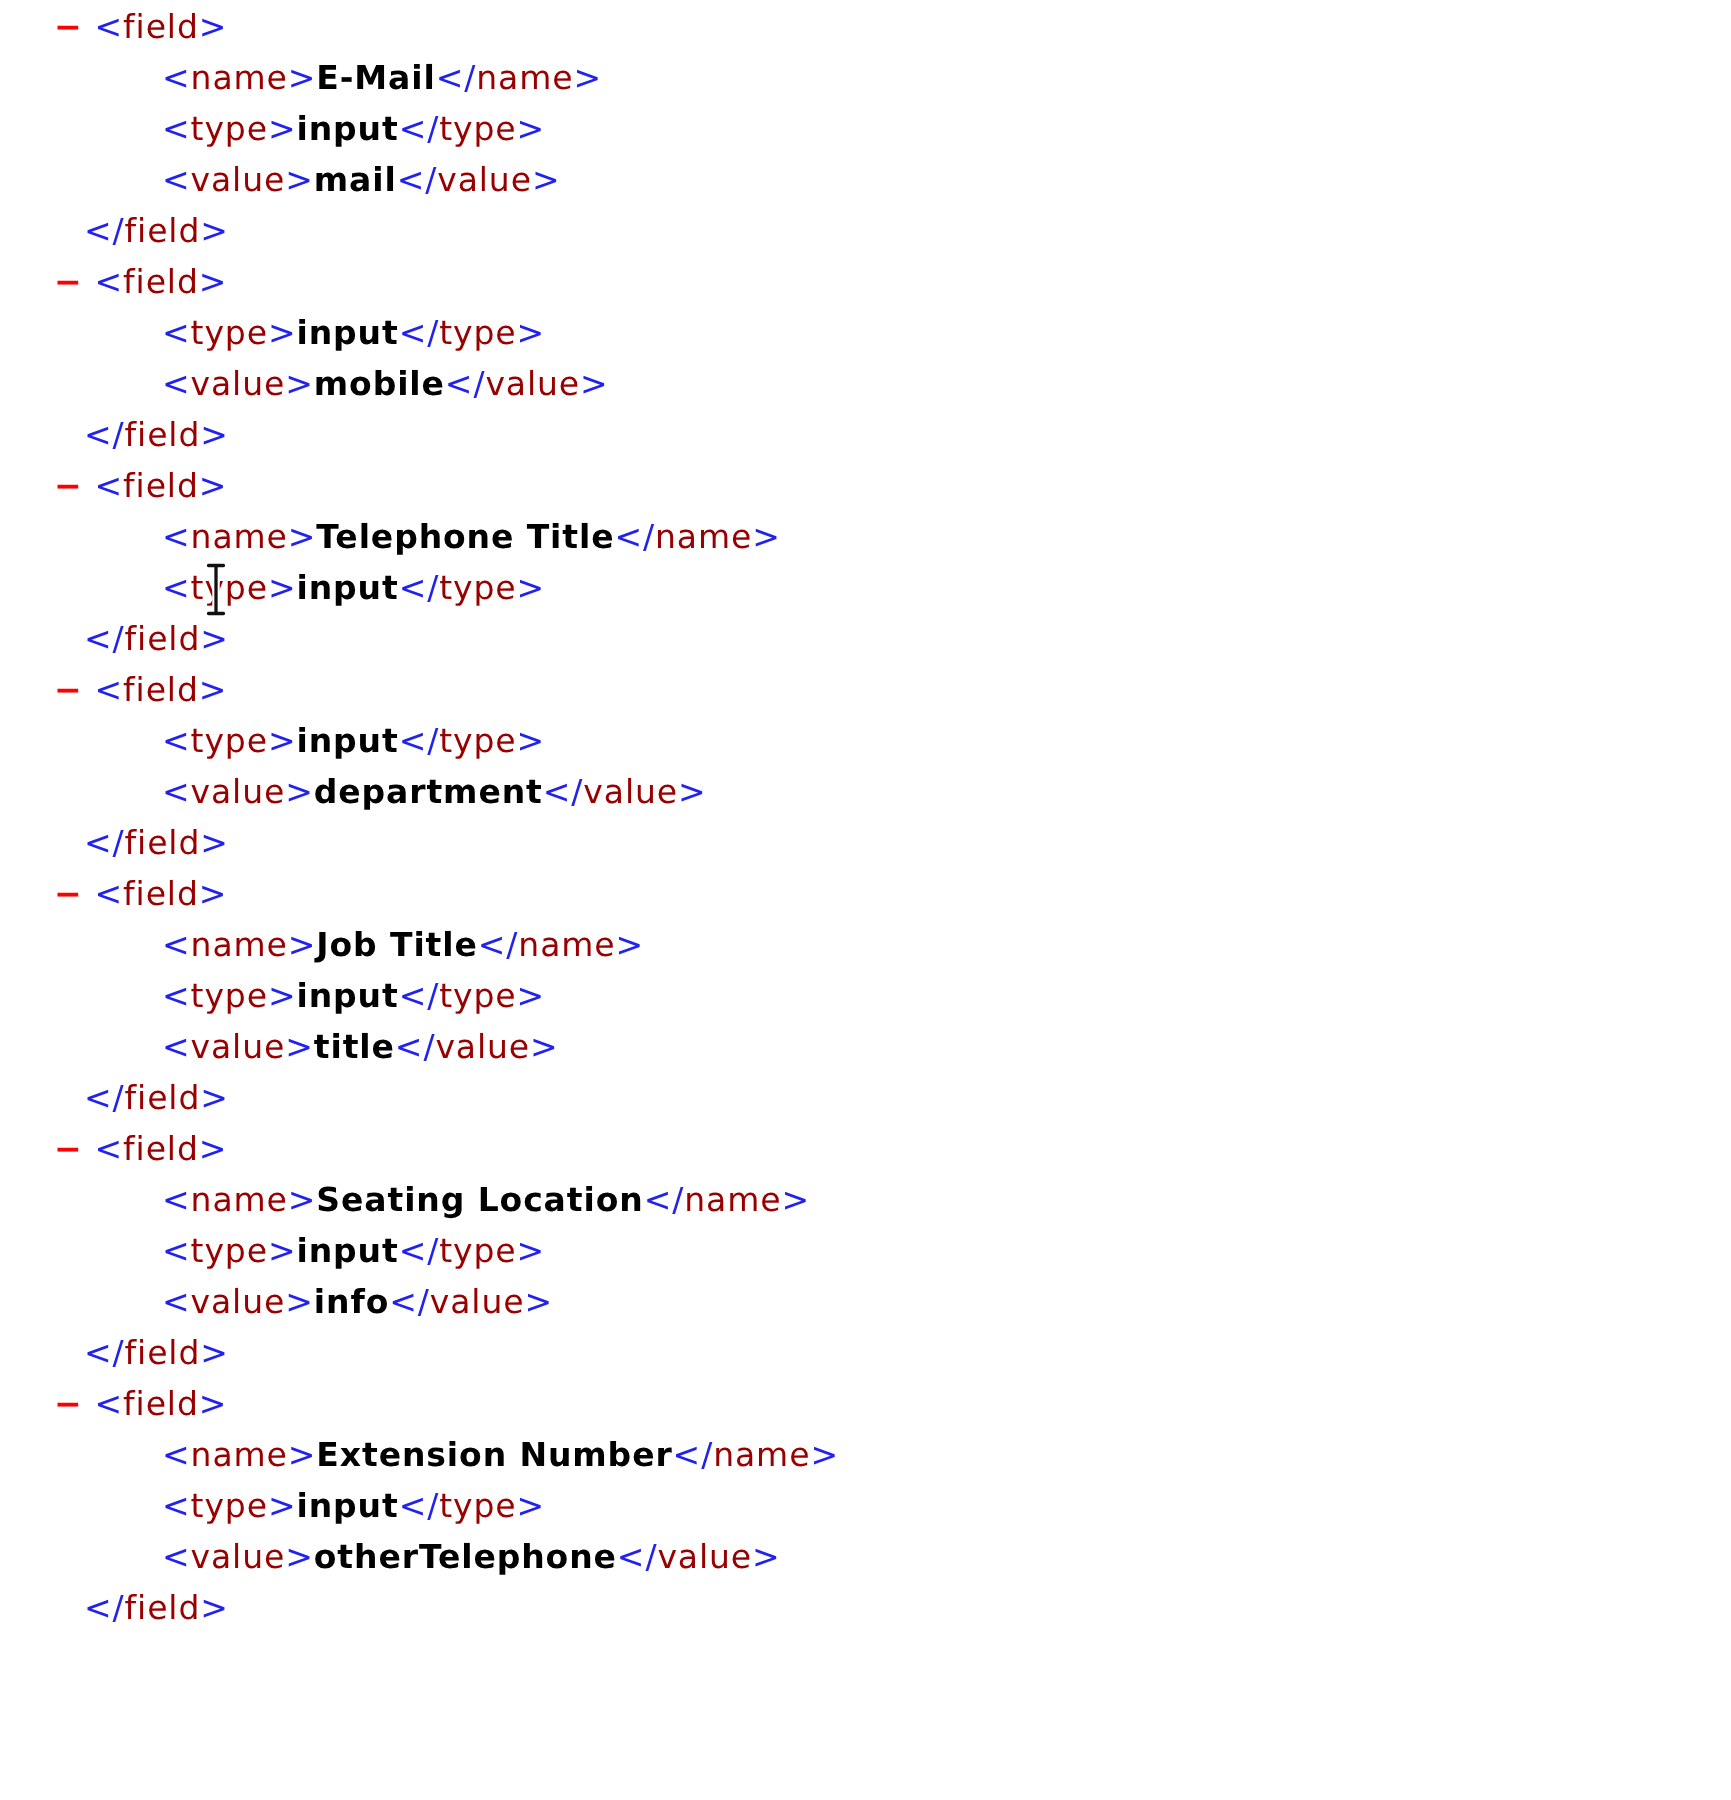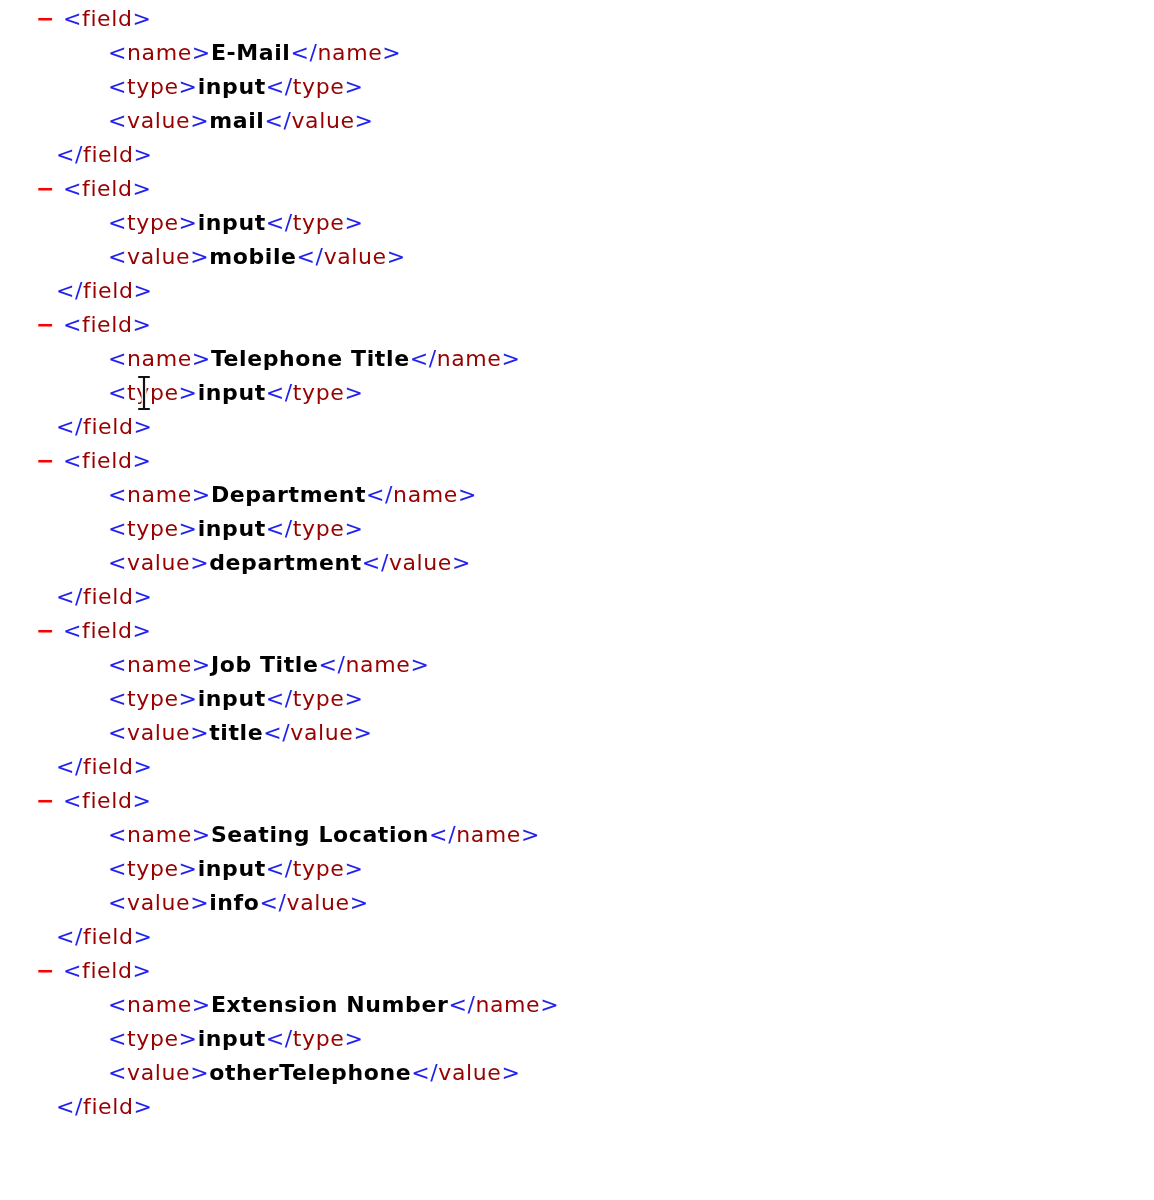--- a/index.html
+++ b/index.html
@@ -63,21 +63,20 @@
 
   <div class="field-block">
     <div class="line open"><span class="marker">−</span><span class="bracket">&lt;</span><span class="tag">field</span><span class="bracket">&gt;</span></div>
     <div class="line child"><span class="bracket">&lt;</span><span class="tag">name</span><span class="bracket">&gt;</span><span class="content">Telephone Title</span><span class="bracket">&lt;/</span><span class="tag">name</span><span class="bracket">&gt;</span></div>
     <div class="line child"><span class="bracket">&lt;</span><span class="tag">type</span><span class="bracket">&gt;</span><span class="content">input</span><span class="bracket">&lt;/</span><span class="tag">type</span><span class="bracket">&gt;</span></div>
     <div class="line close"><span class="bracket">&lt;/</span><span class="tag">field</span><span class="bracket">&gt;</span></div>
   </div>
 
   <div class="field-block">
     <div class="line open"><span class="marker">−</span><span class="bracket">&lt;</span><span class="tag">field</span><span class="bracket">&gt;</span></div>
-    <div class="line child"><span class="bracket">&lt;</span><span class="tag">name</span><span class="bracket">&gt;</span><span class="content">Department</span><span class="bracket">&lt;/</span><span class="tag">name</span><span class="bracket">&gt;</span></div>
     <div class="line child"><span class="bracket">&lt;</span><span class="tag">type</span><span class="bracket">&gt;</span><span class="content">input</span><span class="bracket">&lt;/</span><span class="tag">type</span><span class="bracket">&gt;</span></div>
     <div class="line child"><span class="bracket">&lt;</span><span class="tag">value</span><span class="bracket">&gt;</span><span class="content">department</span><span class="bracket">&lt;/</span><span class="tag">value</span><span class="bracket">&gt;</span></div>
     <div class="line close"><span class="bracket">&lt;/</span><span class="tag">field</span><span class="bracket">&gt;</span></div>
   </div>
 
   <div class="field-block">
     <div class="line open"><span class="marker">−</span><span class="bracket">&lt;</span><span class="tag">field</span><span class="bracket">&gt;</span></div>
     <div class="line child"><span class="bracket">&lt;</span><span class="tag">name</span><span class="bracket">&gt;</span><span class="content">Job Title</span><span class="bracket">&lt;/</span><span class="tag">name</span><span class="bracket">&gt;</span></div>
     <div class="line child"><span class="bracket">&lt;</span><span class="tag">type</span><span class="bracket">&gt;</span><span class="content">input</span><span class="bracket">&lt;/</span><span class="tag">type</span><span class="bracket">&gt;</span></div>
     <div class="line child"><span class="bracket">&lt;</span><span class="tag">value</span><span class="bracket">&gt;</span><span class="content">title</span><span class="bracket">&lt;/</span><span class="tag">value</span><span class="bracket">&gt;</span></div>

